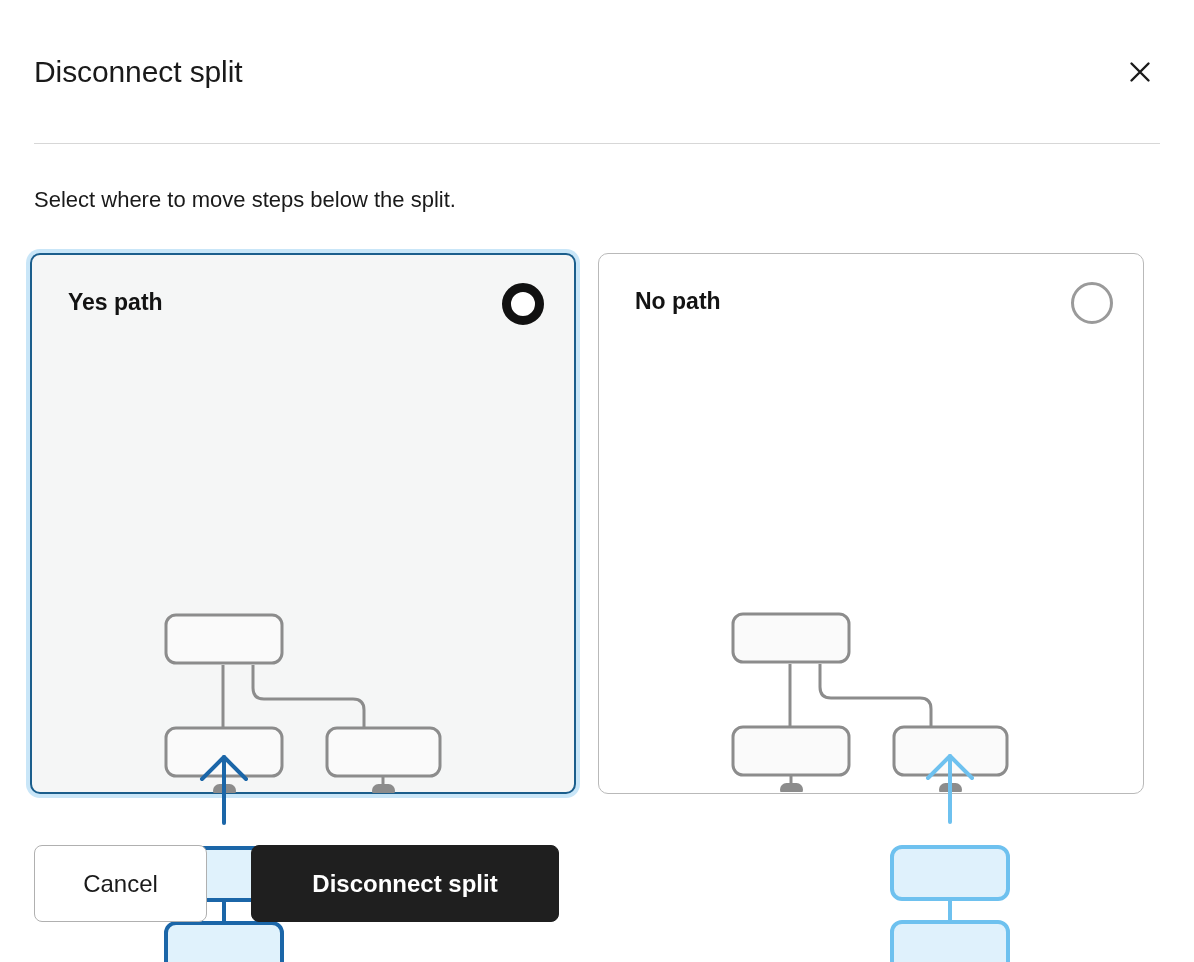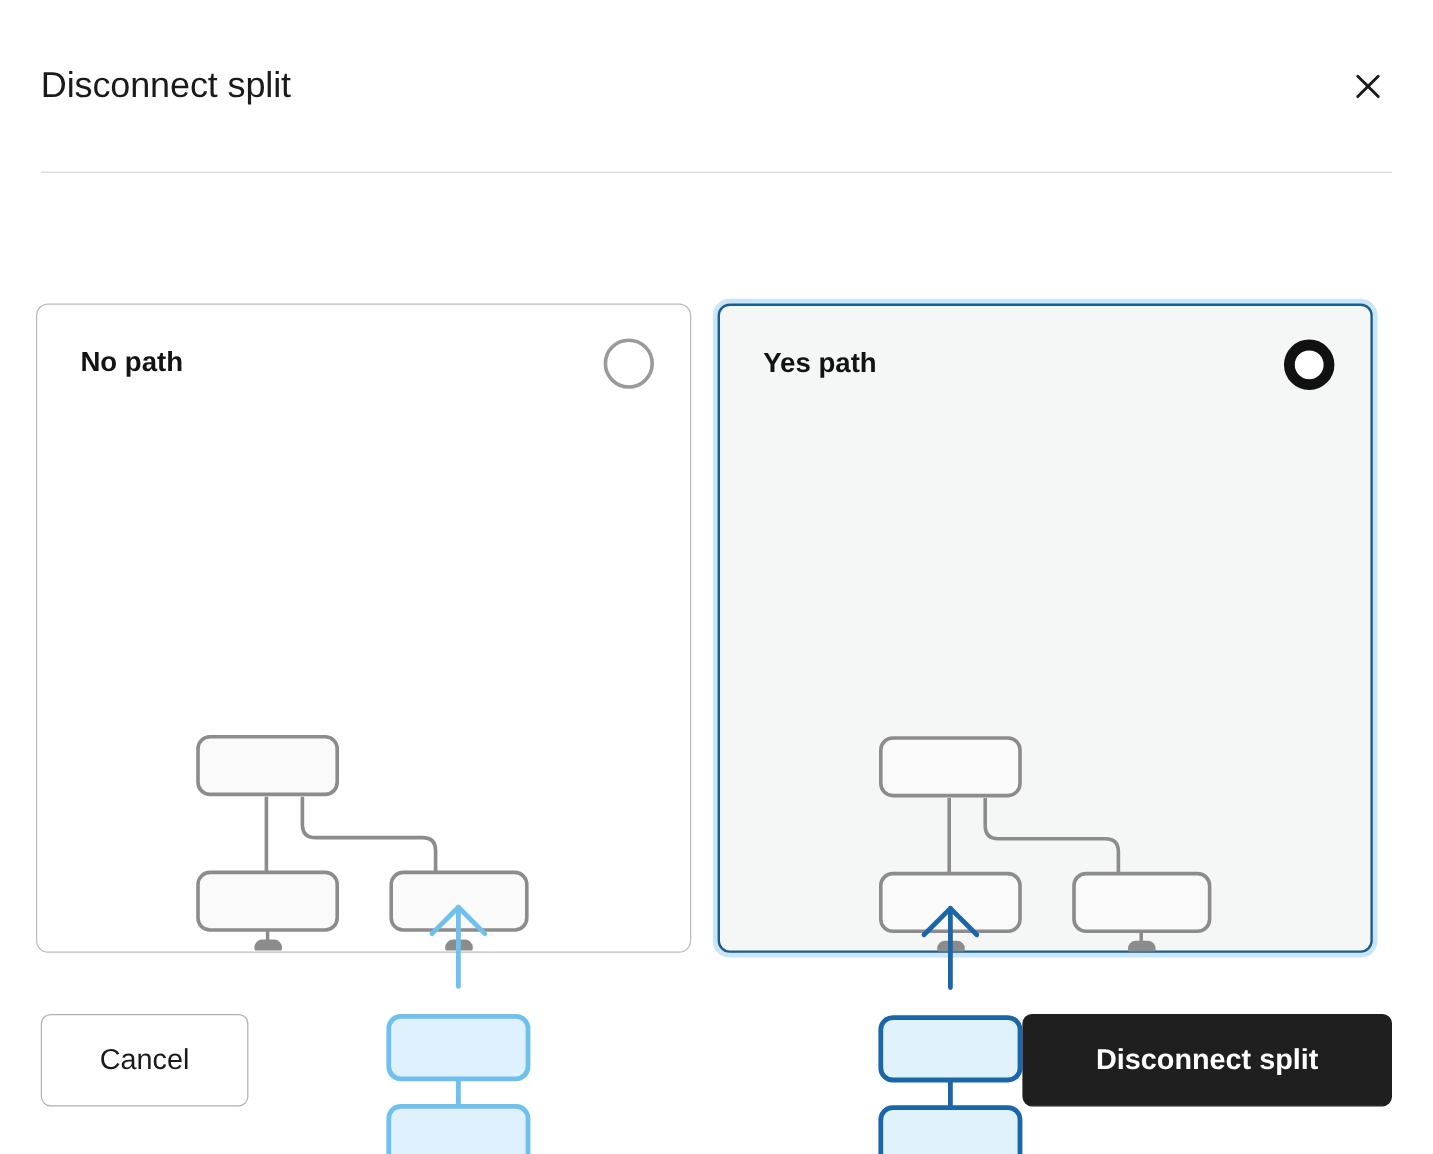--- a/index.html
+++ b/index.html
@@ -114,21 +114,21 @@
     display: block;
   }
 
   
   .footer {
     position: absolute;
     left: 34px; top: 845px;
     width: 1126px;
     height: 80px;
     display: flex;
-    justify-content: space-between;
+    justify-content: flex-start;
     align-items: flex-start;
     gap: 44px;
   }
   .btn {
     font-family: "Liberation Sans", sans-serif;
     font-size: 24px;
     border-radius: 8px;
     cursor: pointer;
     line-height: 1;
     display: flex;
@@ -161,22 +161,58 @@
       <span>
         <svg width="30" height="30" viewBox="0 0 30 30" fill="none">
           <path d="M6.5 6.5 L23.5 23.5 M23.5 6.5 L6.5 23.5" stroke="#1a1a1a" stroke-width="2.4" stroke-linecap="round"></path>
         </svg>
       </span>
     </button>
   </div>
 
   <div class="divider"></div>
 
+  <div class="subtitle">Select where to move steps below the split.</div>
 
   <div class="cards">
+
+    <div class="card selected">
+      <div class="card-label">Yes path</div>
+      <div class="radio on"></div>
+
+      <svg class="diagram" viewBox="0 0 546 480">
+
+        <path d="M191 352 L191 415" stroke="#8c8c8c" stroke-width="3" fill="none"></path>
+        <path d="M221 352 L221 375 Q221 386 232 386 L321 386 Q332 386 332 397 L332 415" stroke="#8c8c8c" stroke-width="3" fill="none"></path>
+
+        <rect x="134" y="302" width="116" height="48" rx="10" ry="10" fill="#fafafa" stroke="#8c8c8c" stroke-width="3"></rect>
+
+        <rect x="134" y="415" width="116" height="48" rx="10" ry="10" fill="#fafafa" stroke="#8c8c8c" stroke-width="3"></rect>
+
+        <rect x="295" y="415" width="113" height="48" rx="10" ry="10" fill="#fafafa" stroke="#8c8c8c" stroke-width="3"></rect>
+
+        <path d="M192 463 L192 472" stroke="#8c8c8c" stroke-width="3"></path>
+        <rect x="181" y="471" width="23" height="13" rx="6.5" fill="#8c8c8c"></rect>
+
+        <path d="M351 463 L351 472" stroke="#8c8c8c" stroke-width="3"></path>
+        <rect x="340" y="471" width="23" height="13" rx="6.5" fill="#8c8c8c"></rect>
+      </svg>
+
+      <svg style="position:absolute;left:0;top:490px;width:546px;height:220px;" viewBox="0 0 546 220">
+
+        <path d="M192 78 L192 12" stroke="#1b66a8" stroke-width="4" fill="none" stroke-linecap="round"></path>
+        <path d="M170 34 L192 12 L214 34" stroke="#1b66a8" stroke-width="4" fill="none" stroke-linecap="round" stroke-linejoin="round"></path>
+
+        <path d="M192 153 L192 178" stroke="#1b66a8" stroke-width="4"></path>
+
+        <rect x="134" y="103" width="116" height="52" rx="10" ry="10" fill="#e0f2fc" stroke="#1b66a8" stroke-width="4"></rect>
+
+        <rect x="134" y="178" width="116" height="52" rx="10" ry="10" fill="#e0f2fc" stroke="#1b66a8" stroke-width="4"></rect>
+      </svg>
+    </div>
 
     <div class="card">
       <div class="card-label">No path</div>
       <div class="radio off"></div>
 
       <svg class="diagram" viewBox="0 0 546 480">
         <path d="M191 352 L191 415" stroke="#8c8c8c" stroke-width="3" fill="none"></path>
         <path d="M221 352 L221 375 Q221 386 232 386 L321 386 Q332 386 332 397 L332 415" stroke="#8c8c8c" stroke-width="3" fill="none"></path>
 
         <rect x="134" y="302" width="116" height="48" rx="10" ry="10" fill="#fafafa" stroke="#8c8c8c" stroke-width="3"></rect>
@@ -190,55 +226,20 @@
       </svg>
 
       <svg style="position:absolute;left:0;top:490px;width:546px;height:220px;" viewBox="0 0 546 220">
         <path d="M351 78 L351 12" stroke="#6ec1ef" stroke-width="4" fill="none" stroke-linecap="round"></path>
         <path d="M329 34 L351 12 L373 34" stroke="#6ec1ef" stroke-width="4" fill="none" stroke-linecap="round" stroke-linejoin="round"></path>
         <path d="M351 153 L351 178" stroke="#6ec1ef" stroke-width="4"></path>
         <rect x="293" y="103" width="116" height="52" rx="10" ry="10" fill="#dff1fc" stroke="#6ec1ef" stroke-width="4"></rect>
         <rect x="293" y="178" width="116" height="52" rx="10" ry="10" fill="#dff1fc" stroke="#6ec1ef" stroke-width="4"></rect>
       </svg>
     </div>
-
-    <div class="card selected">
-      <div class="card-label">Yes path</div>
-      <div class="radio on"></div>
-
-      <svg class="diagram" viewBox="0 0 546 480">
-
-        <path d="M191 352 L191 415" stroke="#8c8c8c" stroke-width="3" fill="none"></path>
-        <path d="M221 352 L221 375 Q221 386 232 386 L321 386 Q332 386 332 397 L332 415" stroke="#8c8c8c" stroke-width="3" fill="none"></path>
-
-        <rect x="134" y="302" width="116" height="48" rx="10" ry="10" fill="#fafafa" stroke="#8c8c8c" stroke-width="3"></rect>
-
-        <rect x="134" y="415" width="116" height="48" rx="10" ry="10" fill="#fafafa" stroke="#8c8c8c" stroke-width="3"></rect>
-
-        <rect x="295" y="415" width="113" height="48" rx="10" ry="10" fill="#fafafa" stroke="#8c8c8c" stroke-width="3"></rect>
-
-        <path d="M192 463 L192 472" stroke="#8c8c8c" stroke-width="3"></path>
-        <rect x="181" y="471" width="23" height="13" rx="6.5" fill="#8c8c8c"></rect>
-
-        <path d="M351 463 L351 472" stroke="#8c8c8c" stroke-width="3"></path>
-        <rect x="340" y="471" width="23" height="13" rx="6.5" fill="#8c8c8c"></rect>
-      </svg>
-
-      <svg style="position:absolute;left:0;top:490px;width:546px;height:220px;" viewBox="0 0 546 220">
-
-        <path d="M192 78 L192 12" stroke="#1b66a8" stroke-width="4" fill="none" stroke-linecap="round"></path>
-        <path d="M170 34 L192 12 L214 34" stroke="#1b66a8" stroke-width="4" fill="none" stroke-linecap="round" stroke-linejoin="round"></path>
-
-        <path d="M192 153 L192 178" stroke="#1b66a8" stroke-width="4"></path>
-
-        <rect x="134" y="103" width="116" height="52" rx="10" ry="10" fill="#e0f2fc" stroke="#1b66a8" stroke-width="4"></rect>
-
-        <rect x="134" y="178" width="116" height="52" rx="10" ry="10" fill="#e0f2fc" stroke="#1b66a8" stroke-width="4"></rect>
-      </svg>
-    </div>
   </div>
 
   <div class="footer">
     <button class="btn btn-secondary">Cancel</button>
     <button class="btn btn-primary">Disconnect split</button>
   </div>
 
 </div>
 
 </body></html>

